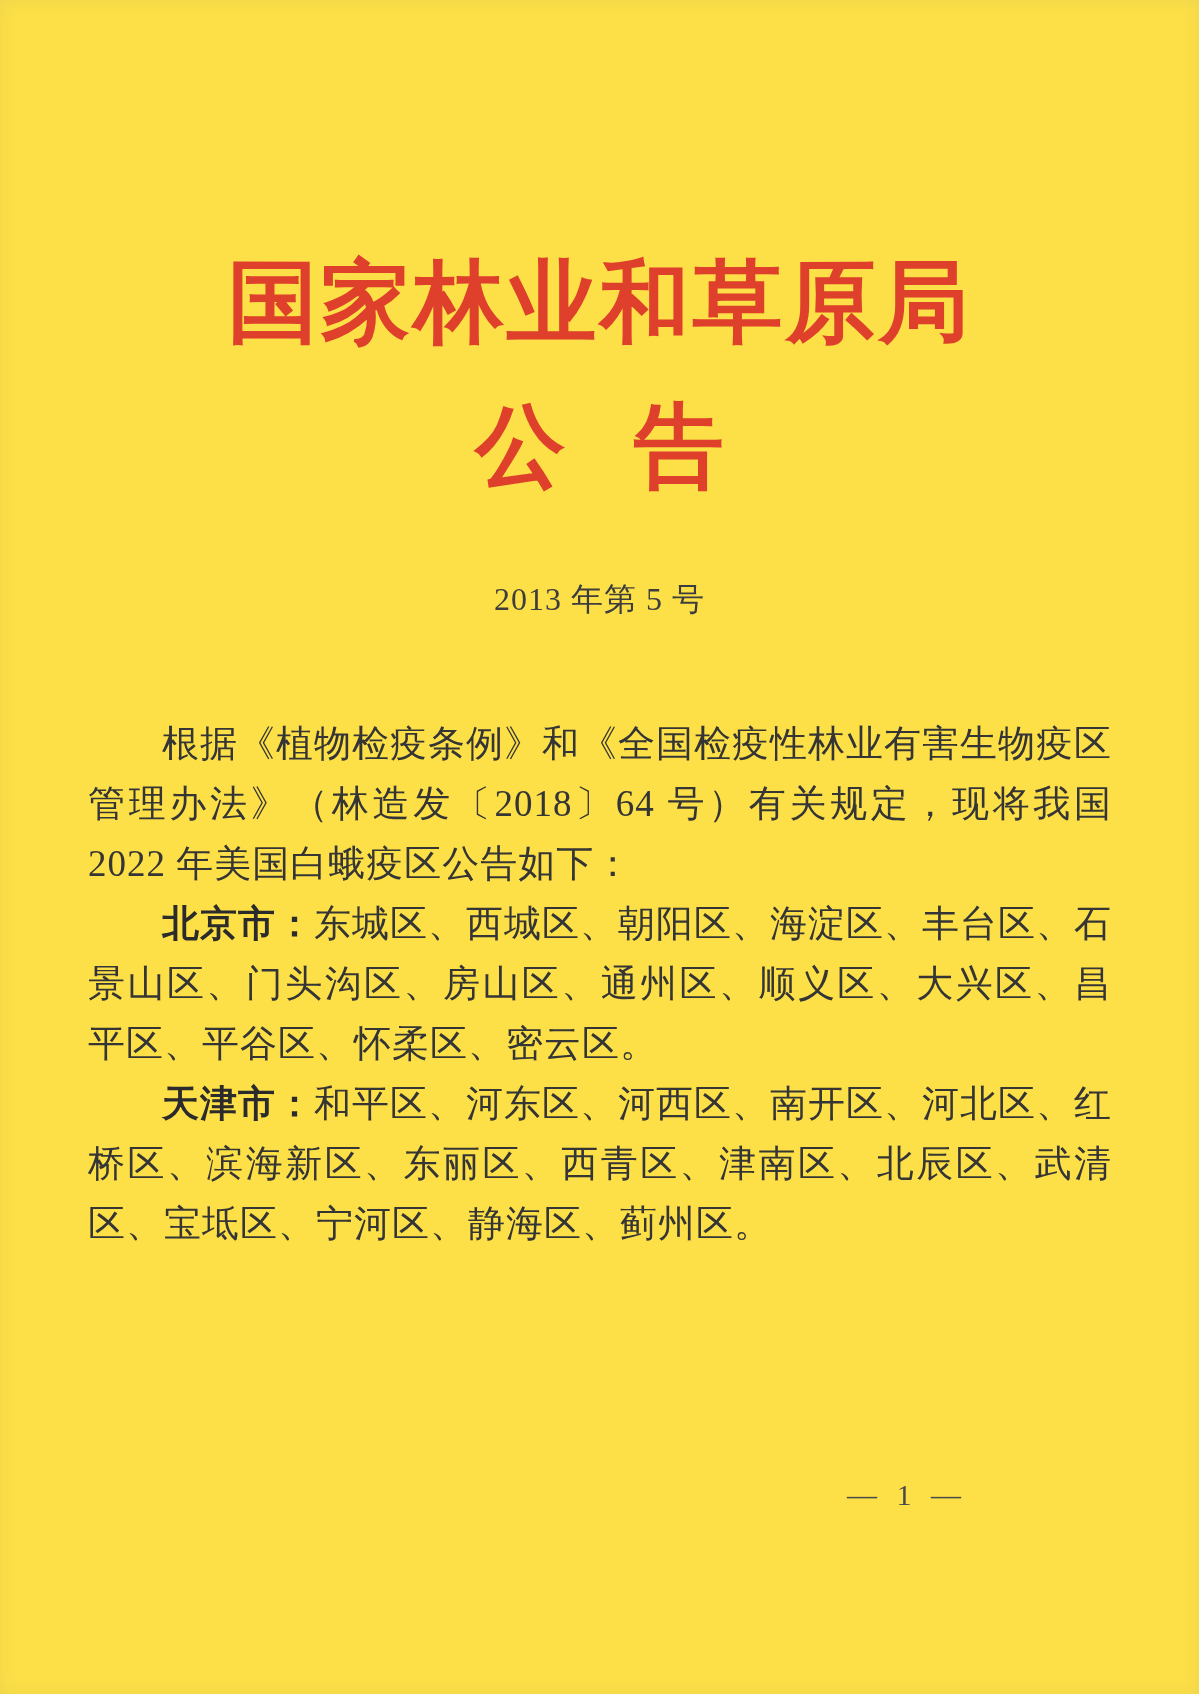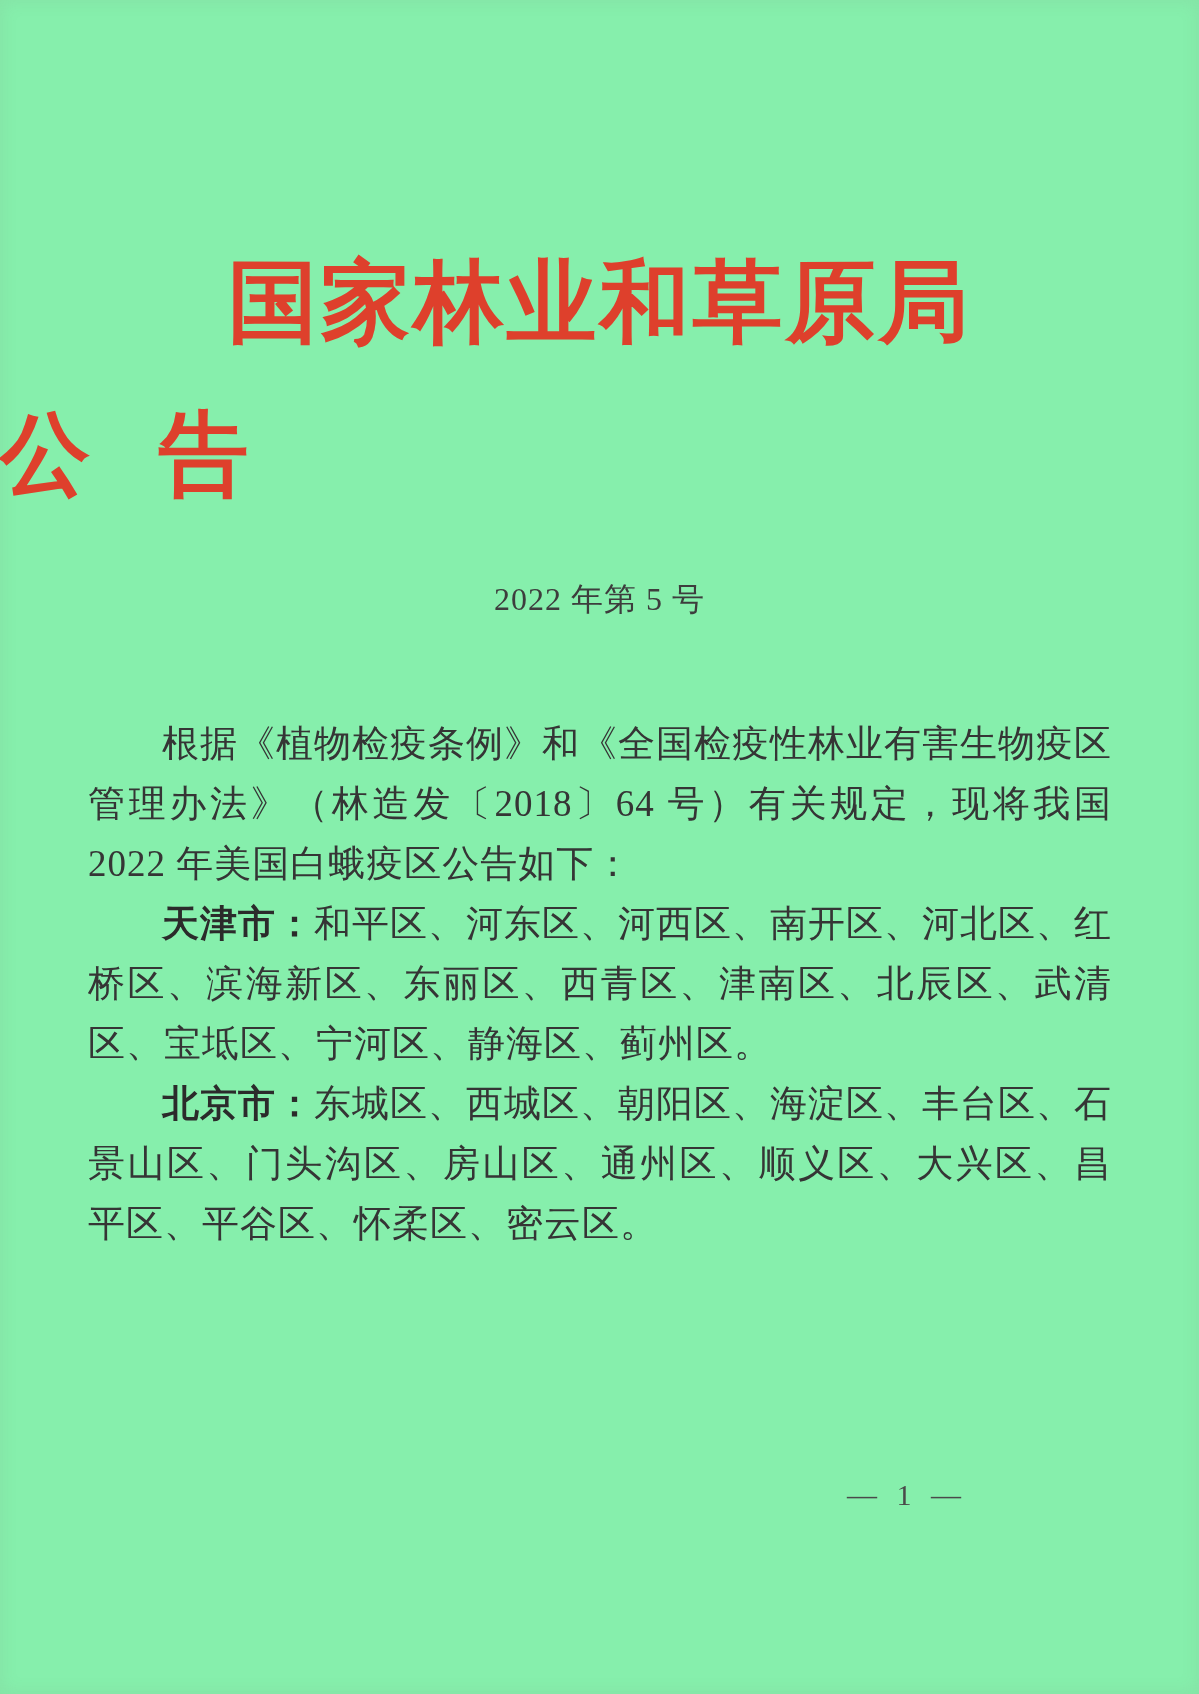--- a/index.html
+++ b/index.html
@@ -5,43 +5,44 @@
   html, body {
     margin: 0;
     padding: 0;
     background: #f4f4f2;
   }
   .page {
     position: relative;
     width: 1199px;
     height: 1694px;
     margin: 0 auto;
-    background: #86efac;
+    background: #fde047;
     box-shadow: inset 0 0 18px rgba(120,120,115,0.12);
     overflow: hidden;
     font-family: "Liberation Serif", "DejaVu Serif", serif;
   }
   .title-line1 {
     position: absolute;
     top: 248px;
     left: 0;
     width: 100%;
     text-align: center;
     color: #de402c;
     font-weight: bold;
     font-size: 90px;
     letter-spacing: 3px;
     line-height: 110px;
     white-space: nowrap;
   }
   .title-line2 {
     position: absolute;
-    top: 400px;
+    top: 392px;
     left: 0;
     width: 100%;
+    text-align: center;
     color: #de402c;
     font-weight: bold;
     font-size: 90px;
     word-spacing: 46px;
     line-height: 110px;
     white-space: nowrap;
   }
   .issue-number {
     position: absolute;
     top: 578px;
@@ -85,28 +86,28 @@
 </style>
 </head>
 <body>
 
 <div class="page">
 
   <div class="title-line1">国家林业和草原局</div>
 
   <div class="title-line2">公 告</div>
 
-  <div class="issue-number">2022 年第 5 号</div>
+  <div class="issue-number">2013 年第 5 号</div>
 
   <div class="doc-body">
 
     <p><span class="seg-label"></span><span>根据《植物检疫条例》和《全国检疫性林业有害生物疫区管理办法》（林造发〔2018〕64 号）有关规定，现将我国 2022 年美国白蛾疫区公告如下：</span></p>
 
+    <p><span class="seg-label">北京市：</span><span>东城区、西城区、朝阳区、海淀区、丰台区、石景山区、门头沟区、房山区、通州区、顺义区、大兴区、昌平区、平谷区、怀柔区、密云区。</span></p>
+
     <p><span class="seg-label">天津市：</span><span>和平区、河东区、河西区、南开区、河北区、红桥区、滨海新区、东丽区、西青区、津南区、北辰区、武清区、宝坻区、宁河区、静海区、蓟州区。</span></p>
-
-    <p><span class="seg-label">北京市：</span><span>东城区、西城区、朝阳区、海淀区、丰台区、石景山区、门头沟区、房山区、通州区、顺义区、大兴区、昌平区、平谷区、怀柔区、密云区。</span></p>
 
 
   </div>
 
   <div class="page-number">— 1 —</div>
 
 </div>
 
 </body></html>

